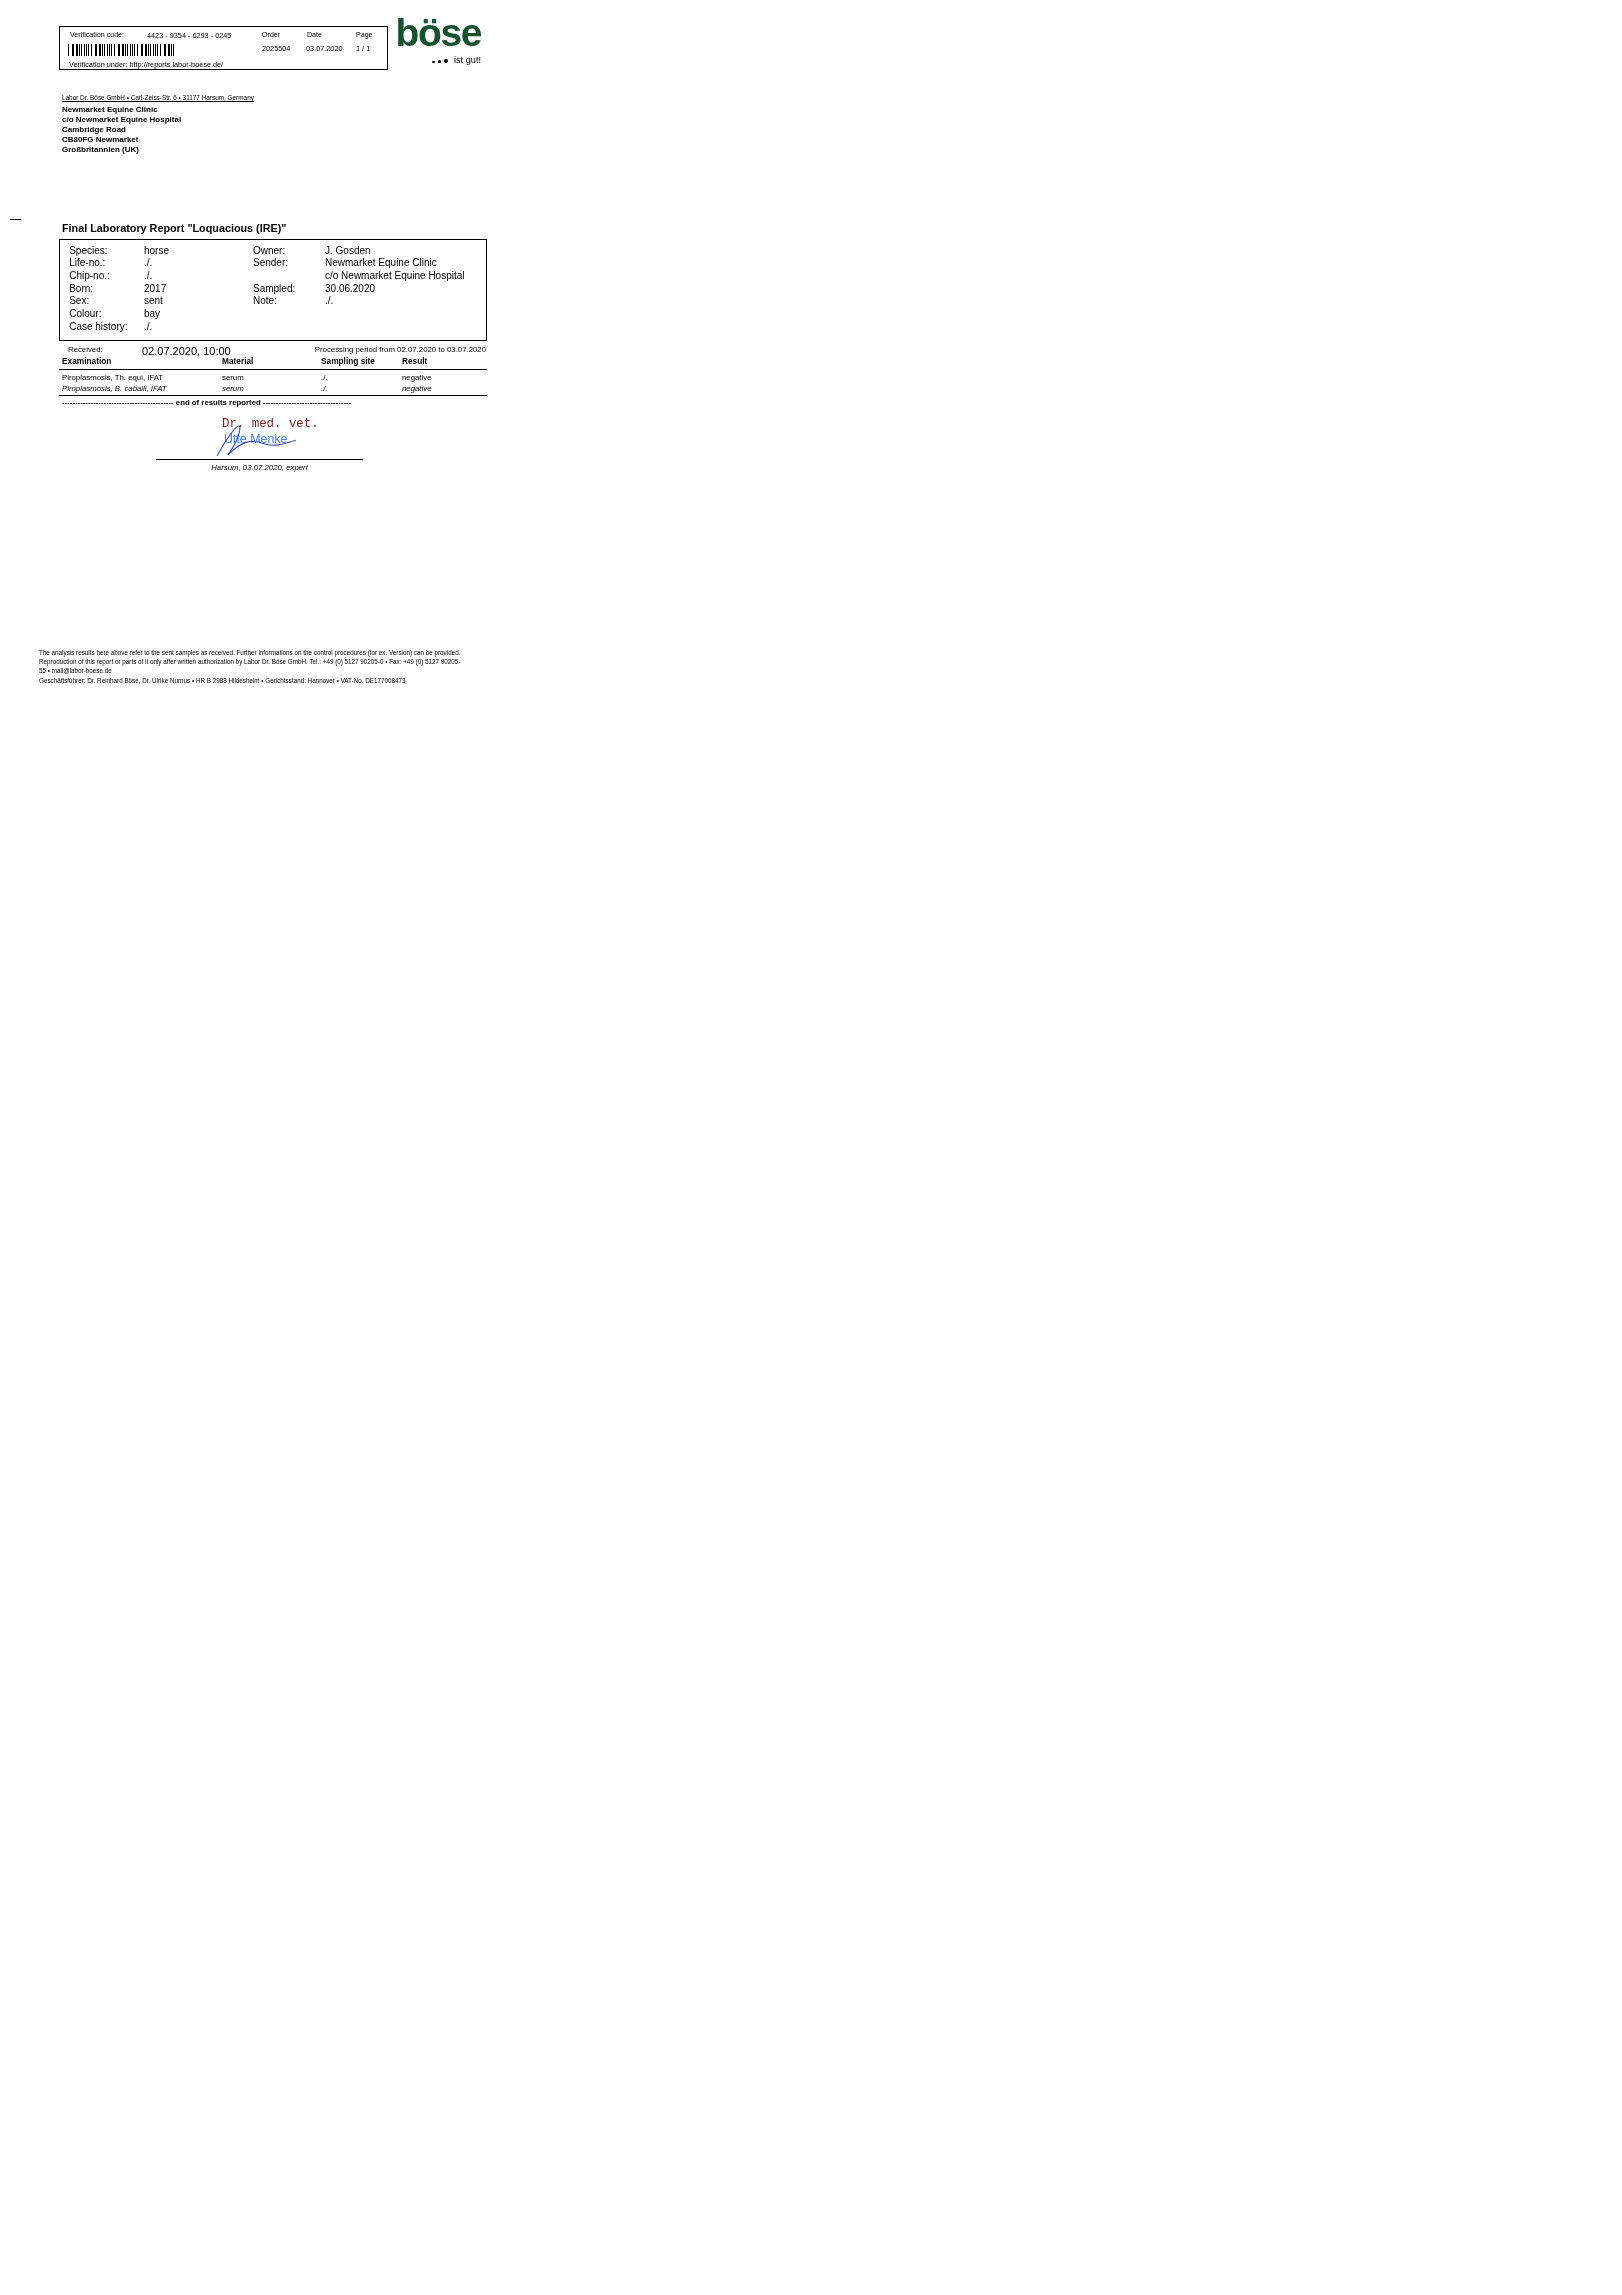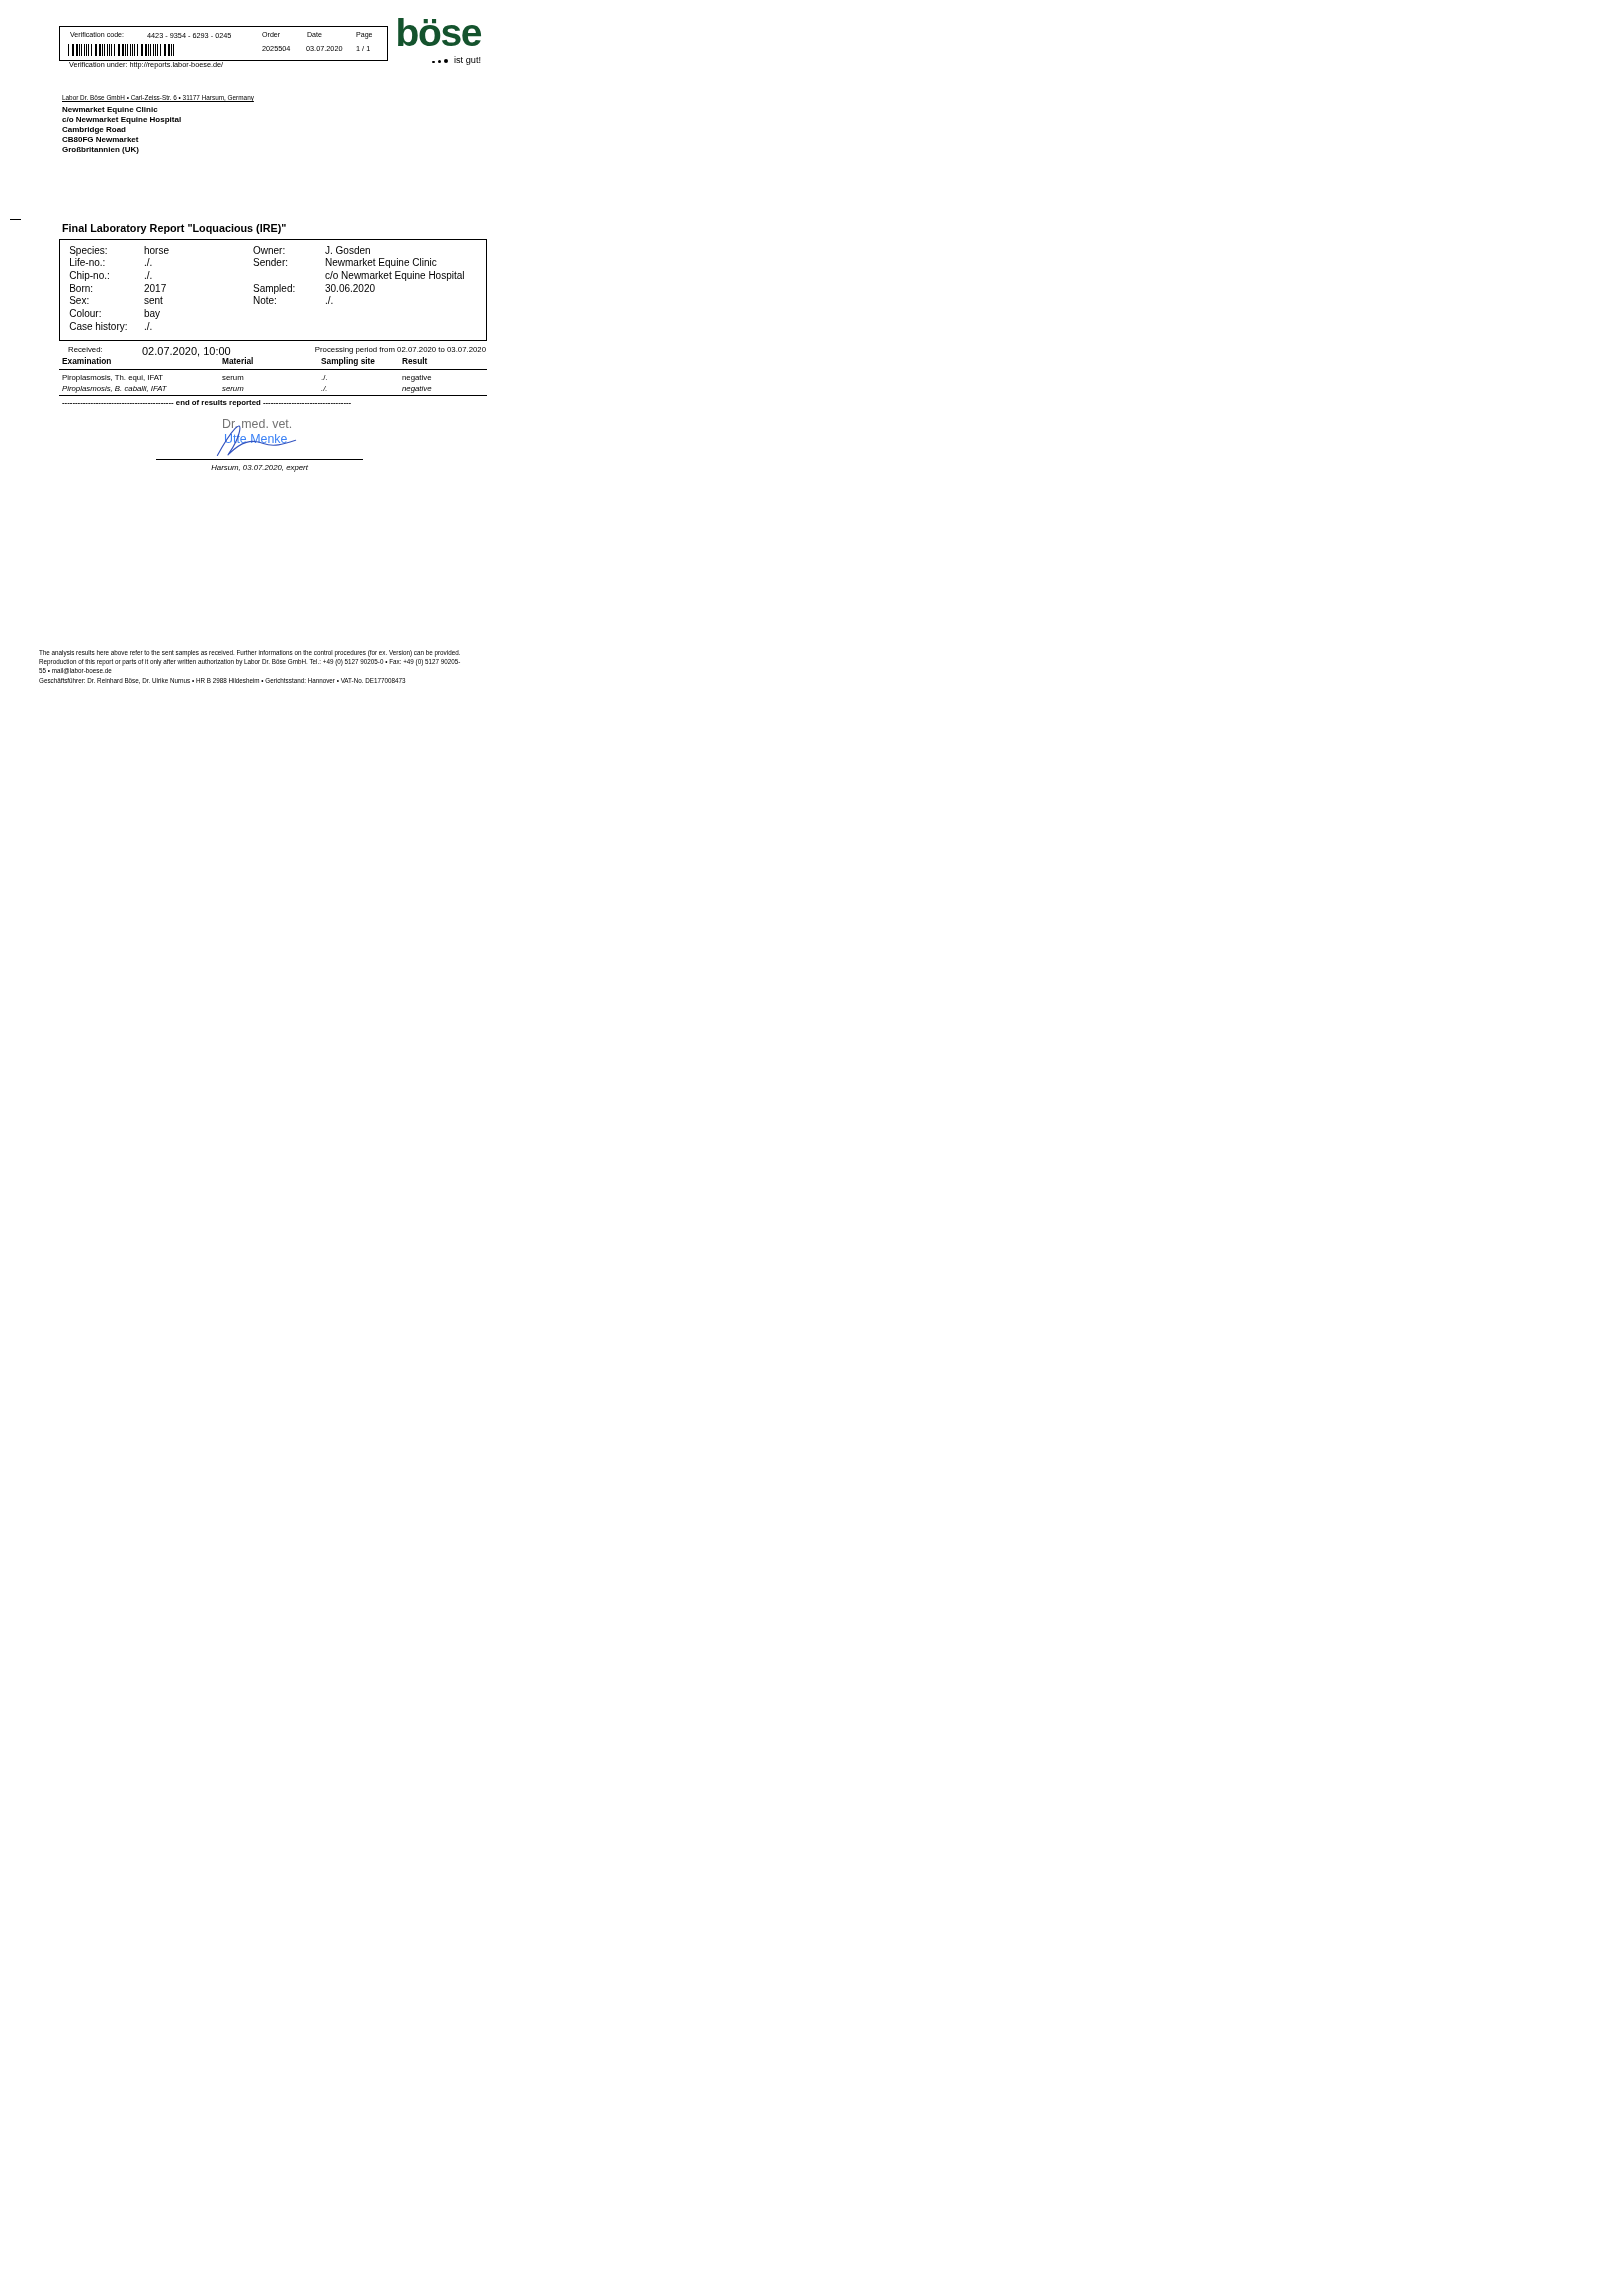--- a/index.html
+++ b/index.html
@@ -10,21 +10,21 @@
     background: #ffffff;
     font-family: "Liberation Sans", sans-serif;
     color: #000000;
     overflow: hidden;
   }
 
   
   .vbox {
     position: absolute;
     left: 59px; top: 26px;
-    width: 329px; height: 35px;
+    width: 329px; height: 44px;
     border: 0.9px solid #000;
     box-sizing: border-box;
   }
   .vbox span { position: absolute; white-space: nowrap; }
   .vlabel { font-size: 7.1px; top: 4.1px; }
   .vvalue { font-size: 7.3px; top: 17.4px; }
   .vcode  { font-size: 7.3px; top: 4.1px; }
   .barcode {
     position: absolute;
     left: 8.3px; top: 16.5px;
@@ -101,21 +101,21 @@
   .c4 { left: 402px; }
   .rule { position: absolute; left: 59px; width: 428px; height: 0.9px; background: #000; }
   .rule-header { top: 369px; }
   .rule-bottom { top: 395px; }
   .tbl-row { position: absolute; left: 0; width: 505px; height: 11px; font-size: 7.8px; }
   .row-1 { top: 373px; }
   .row-2 { top: 384px; font-style: italic; }
   .end-line { position: absolute; left: 62px; top: 398px; font-size: 7.8px; font-weight: bold; white-space: nowrap; }
 
   
-  .sig-title { position: absolute; left: 222px; top: 417px; font-size: 12.4px; color: #737373; white-space: nowrap; }
+  .sig-title { position: absolute; left: 222px; top: 417px; font-size: 12.4px; color: #7f1d1d; white-space: nowrap; font-family: Liberation Mono, monospace; }
   .sig-name  { position: absolute; left: 224px; top: 432px; font-size: 12.4px; color: #3b82f6; white-space: nowrap; }
   .sig-scribble { position: absolute; left: 209px; top: 415px; }
   .sig-rule { position: absolute; left: 156px; top: 459px; width: 207px; height: 0.9px; background: #000; }
   .sig-place { position: absolute; left: 156px; top: 463px; width: 207px; text-align: center; font-size: 7.8px; font-style: italic; }
 
   
   .footer {
     position: absolute; left: 39px; top: 648px; width: 429px;
     font-size: 6.3px; line-height: 9.2px; color: #000;
   }

